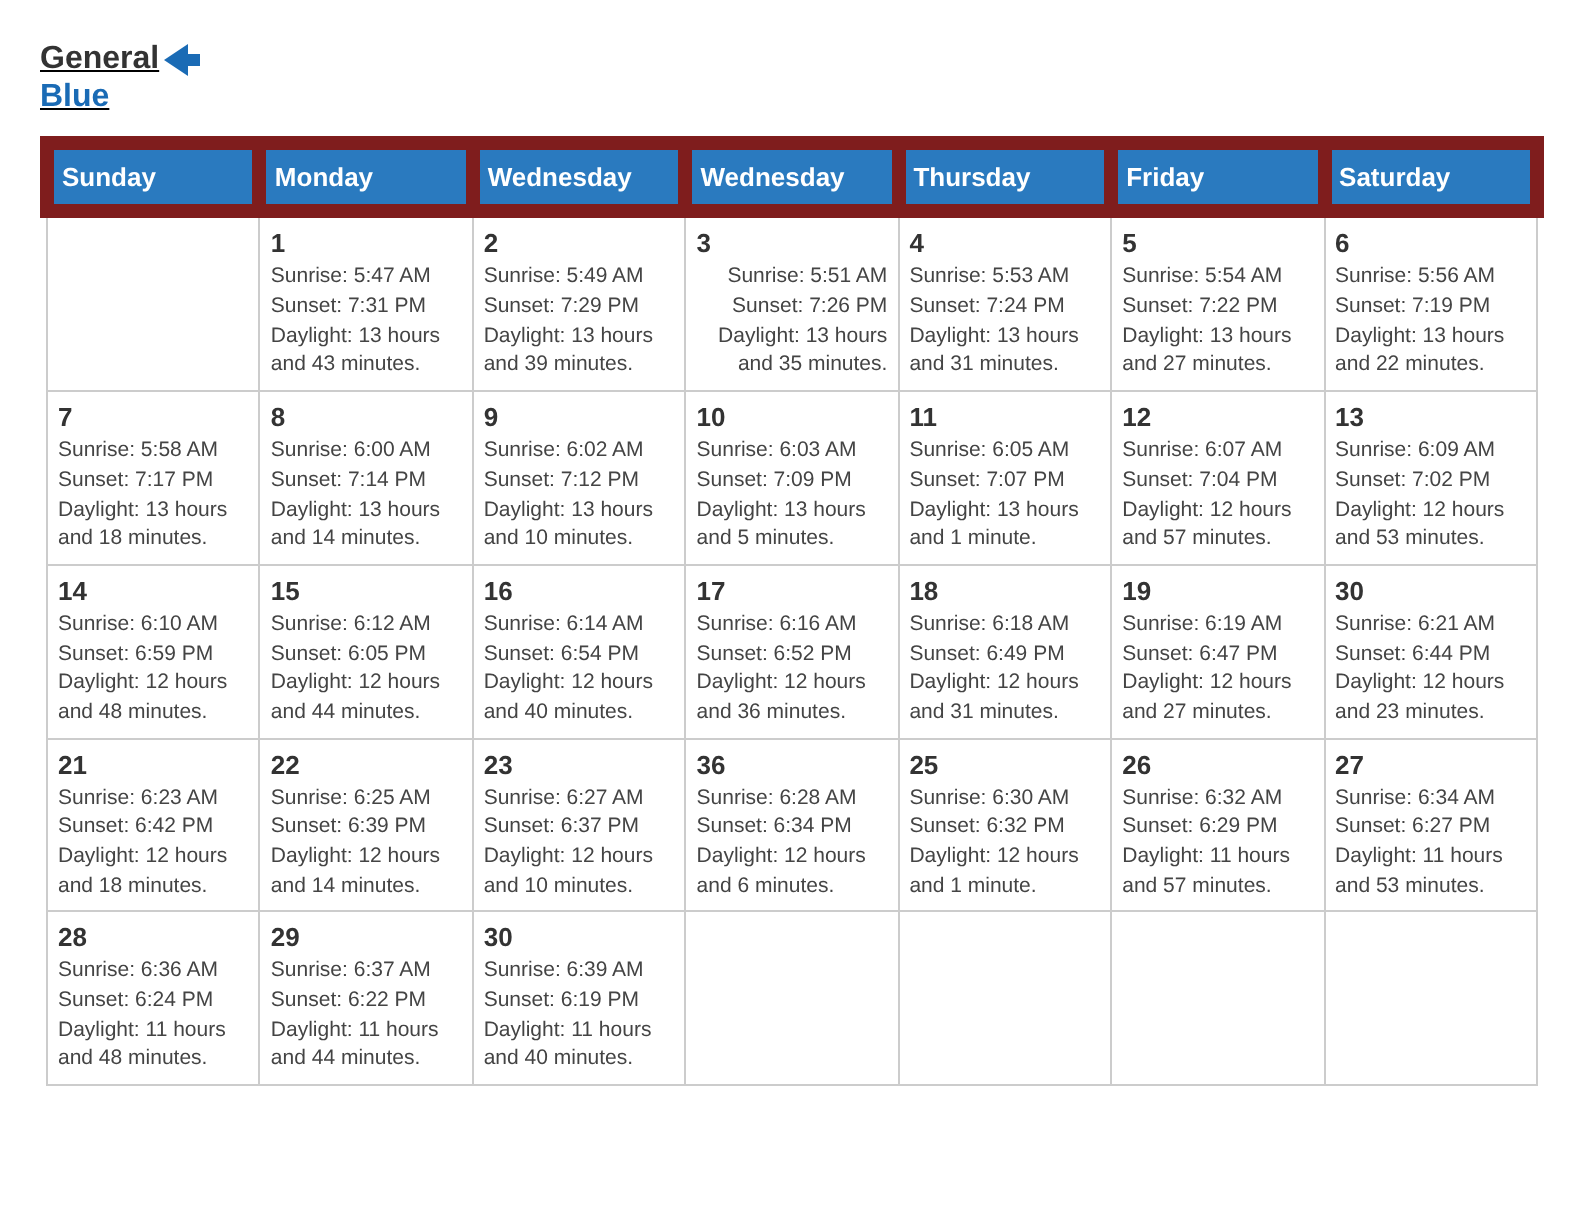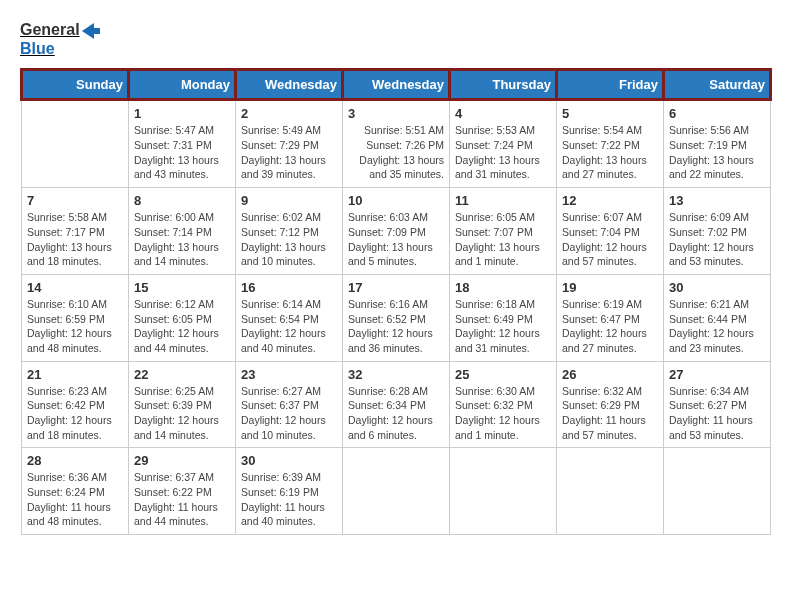--- a/index.html
+++ b/index.html
@@ -35,24 +35,24 @@
     }
     table {
       width: 100%;
       border-collapse: collapse;
       font-size: 11px;
     }
     thead th {
       background-color: #2a7abf;
       color: #fff;
       padding: 6px 4px;
-      text-align: right;
+      text-align: left;
       font-size: 13px;
       font-weight: bold;
-      border: 3px solid #7f1d1d;
+      border: 7px solid #7f1d1d;
     }
     tbody td {
       border: 1px solid #ccc;
       padding: 5px 5px;
       vertical-align: top;
       min-height: 80px;
       height: 80px;
     }
     .day-num {
       font-size: 13px;
@@ -258,21 +258,21 @@
 and 14 minutes.</div>
         </td>
         <td>
           <span class="day-num">23</span>
           <div class="day-info" style="white-space: pre-line;">Sunrise: 6:27 AM
 Sunset: 6:37 PM
 Daylight: 12 hours
 and 10 minutes.</div>
         </td>
         <td>
-          <span class="day-num">32</span>
+          <span class="day-num">36</span>
           <div class="day-info" style="white-space: pre-line;">Sunrise: 6:28 AM
 Sunset: 6:34 PM
 Daylight: 12 hours
 and 6 minutes.</div>
         </td>
         <td>
           <span class="day-num">25</span>
           <div class="day-info" style="white-space: pre-line;">Sunrise: 6:30 AM
 Sunset: 6:32 PM
 Daylight: 12 hours

